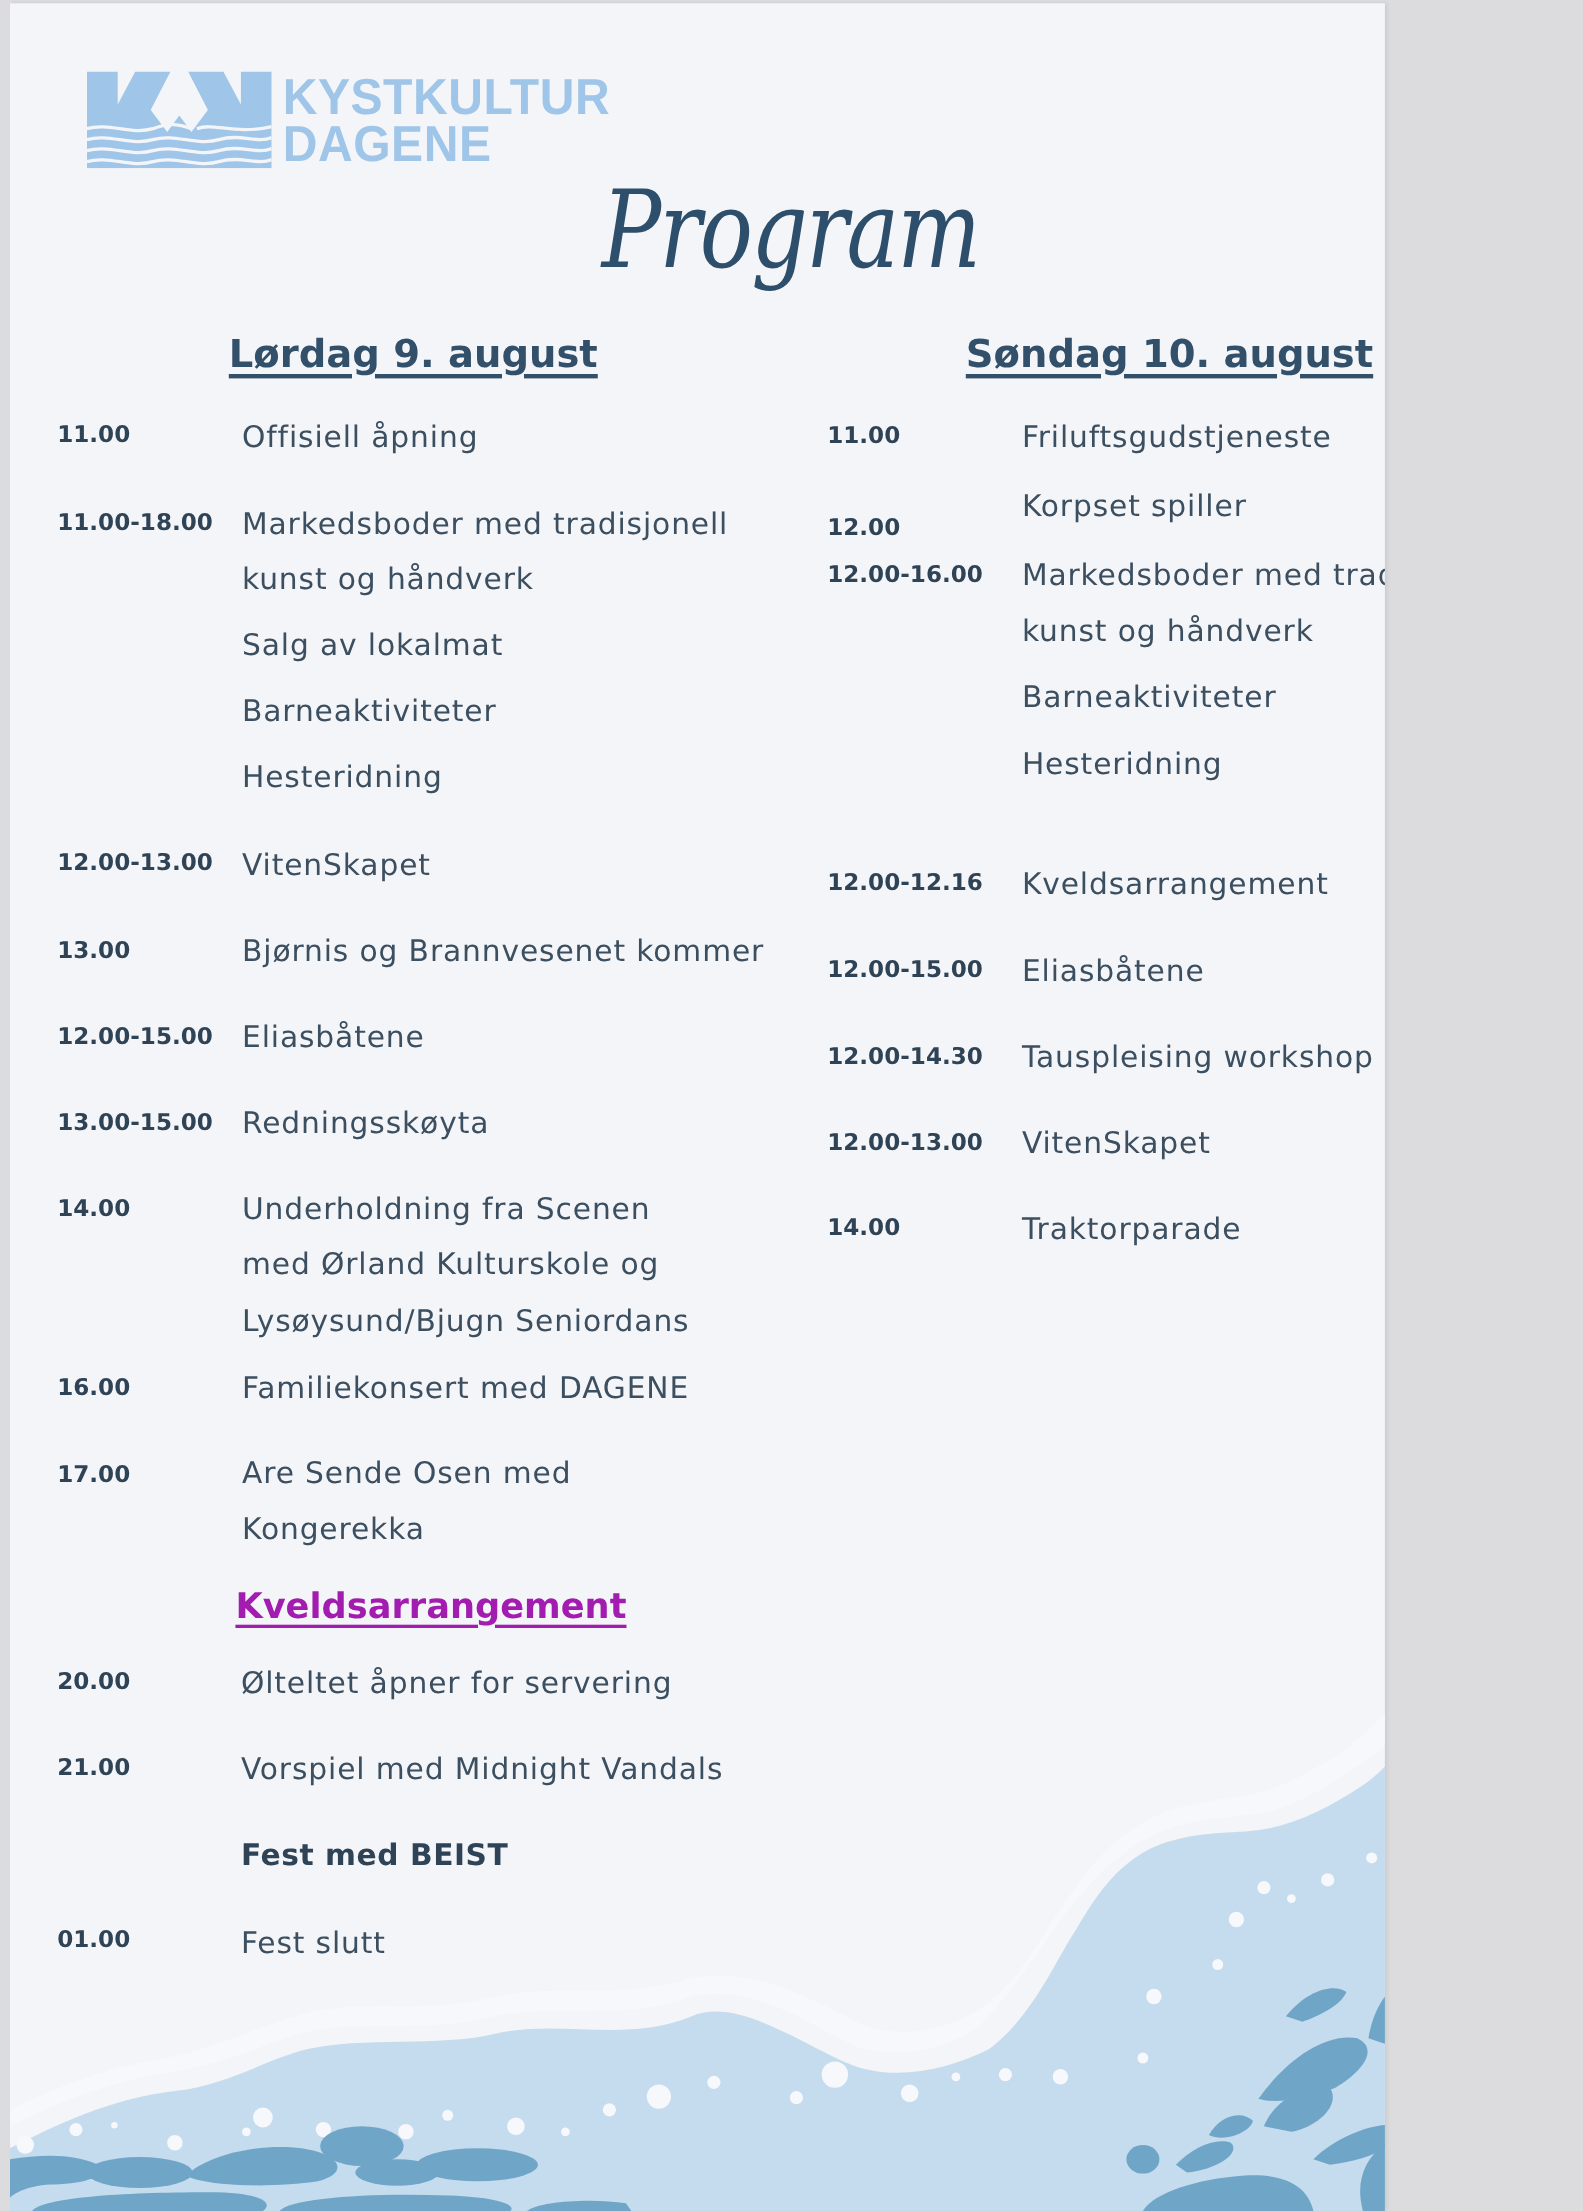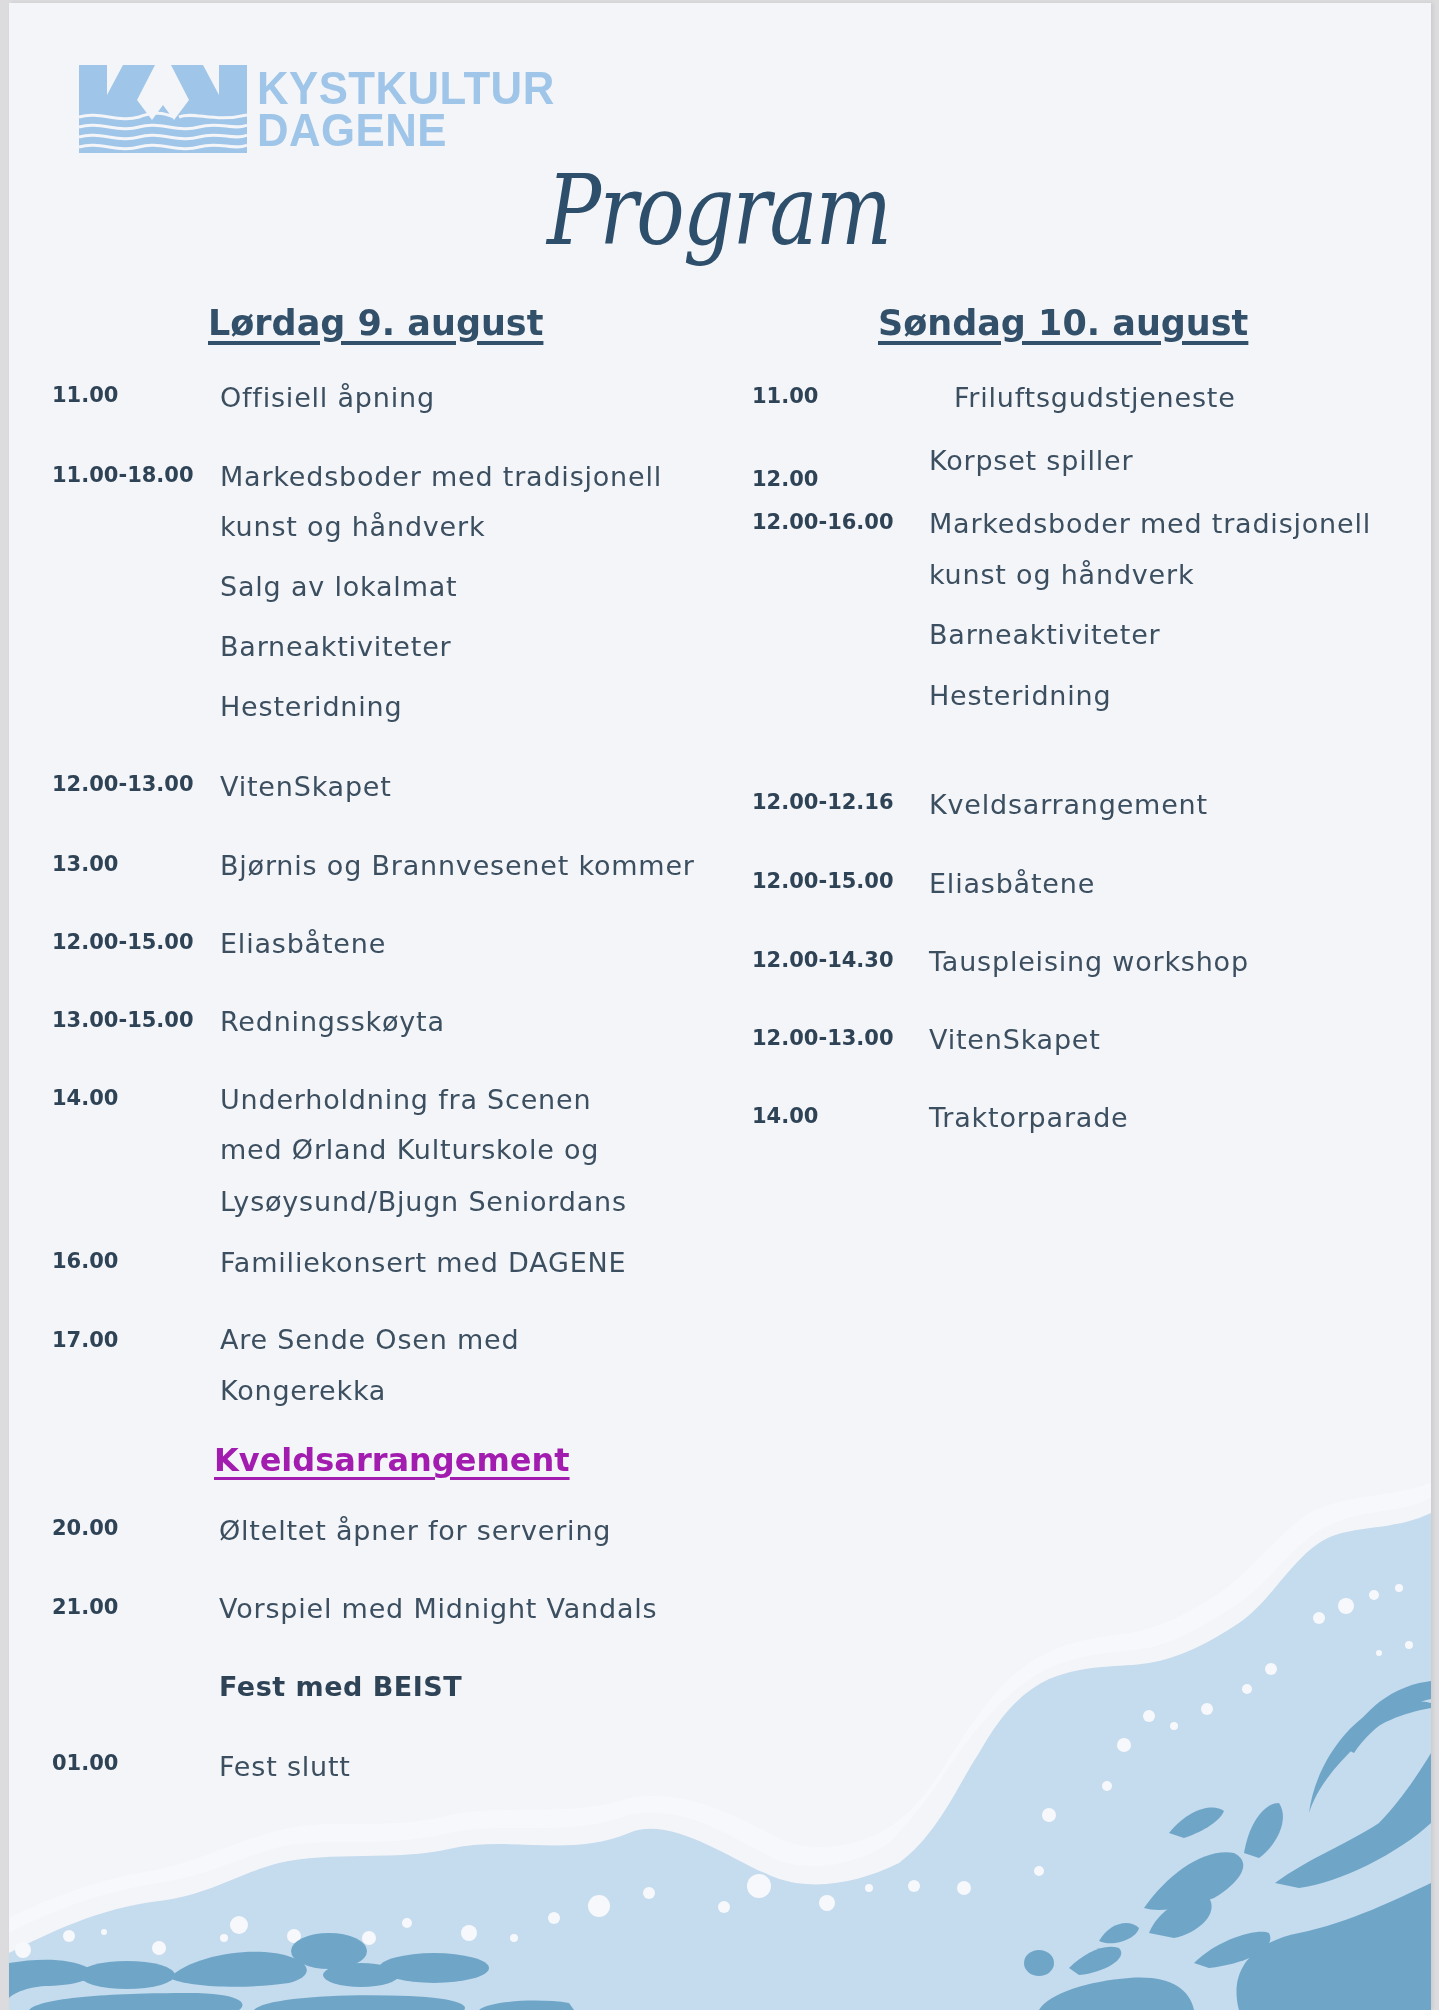--- a/index.html
+++ b/index.html
@@ -3,21 +3,21 @@
 <meta charset="utf-8">
 <style>
   html, body { margin:0; padding:0; }
   body {
     width:1439px; height:2010px; position:relative; overflow:hidden;
     background:#dcdcde;
     font-family:"DejaVu Sans", sans-serif;
     color:#33495e;
   }
   .page {
-    position:absolute; left:9px; top:3px; width:1422px; height:2007px;
+    position:absolute; left:9px; top:3px; width:1250px; height:2007px;
     background:#f4f5f8; overflow:hidden;
     box-shadow: 2px 0 4px rgba(0,0,0,0.08);
   }
   .logo { position:absolute; left:70px; top:62px; width:540px; height:100px; }
   .logo-text {
     position:absolute; left:178px; font-family:"Liberation Sans", sans-serif;
     font-weight:bold; color:#9fc5e8; font-size:46px; line-height:42px; letter-spacing:0.5px;
     transform:scaleX(0.95); transform-origin:left top;
   }
   .title {
@@ -188,21 +188,21 @@
     <div class="ev" style="left:210px; top:1590px;">Vorspiel med Midnight Vandals</div>
 
     <div class="ev bold" style="left:210px; top:1668px;">Fest med BEIST</div>
 
     <div class="time" style="left:43px; top:1748px;">01.00</div>
     <div class="ev" style="left:210px; top:1748px;">Fest slutt</div>
   </div>
 
   <div>
     <div class="time" style="left:743px; top:381px;">11.00</div>
-    <div class="ev" style="left:920px; top:379px;margin-left:25px;">Friluftsgudstjeneste</div>
+    <div class="ev" style="left:920px; top:379px;">Friluftsgudstjeneste</div>
 
     <div class="time" style="left:743px; top:444px;margin-top:20px;">12.00</div>
     <div class="ev" style="left:920px; top:442px;">Korpset spiller</div>
 
     <div class="time" style="left:743px; top:507px;">12.00-16.00</div>
     <div class="ev" style="left:920px; top:505px;">Markedsboder med tradisjonell</div>
     <div class="ev" style="left:920px; top:556px;">kunst og håndverk</div>
     <div class="ev" style="left:920px; top:616px;">Barneaktiviteter</div>
     <div class="ev" style="left:920px; top:677px;">Hesteridning</div>
 

